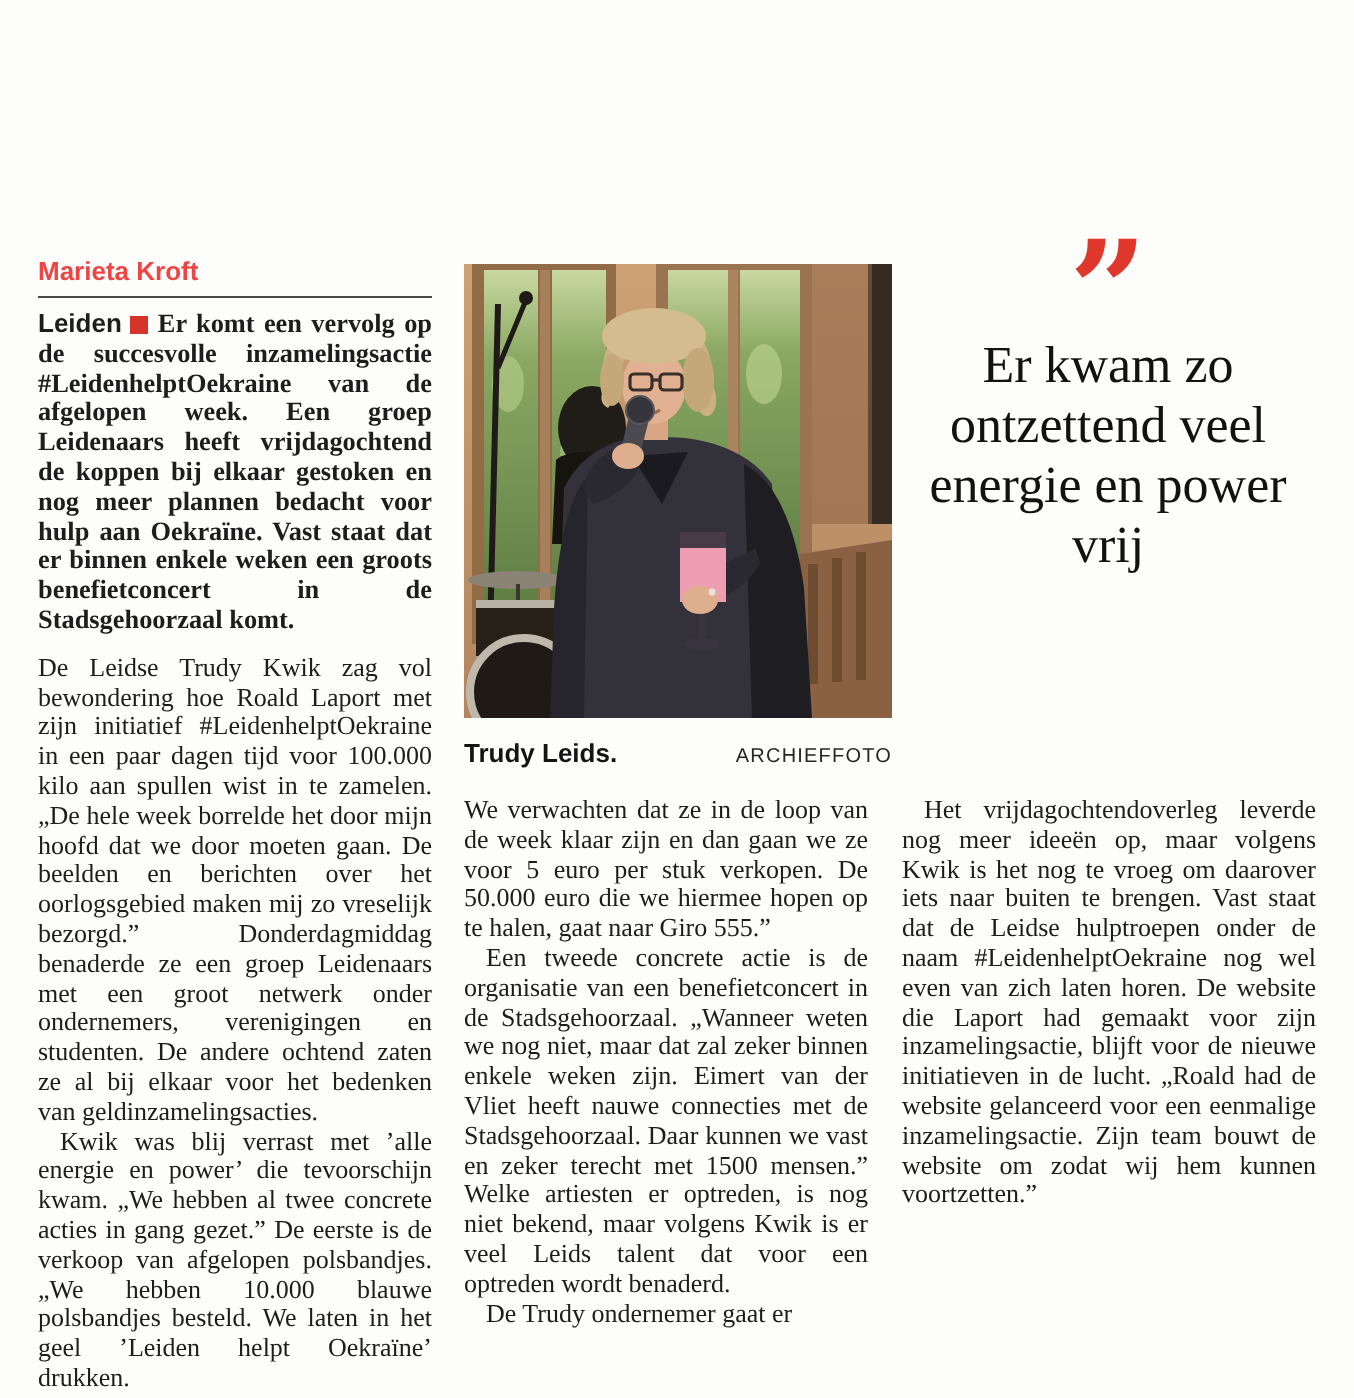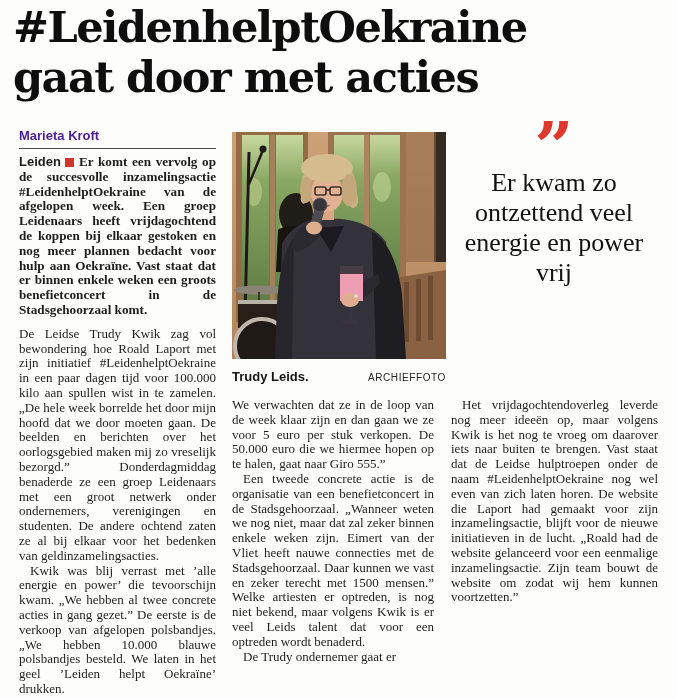--- a/index.html
+++ b/index.html
@@ -11,21 +11,21 @@
   
   .headline {
     position:absolute; left:13px; top:2px; width:658px;
     font-family:"DejaVu Serif", serif; font-weight:bold;
     font-size:43px; line-height:50px; letter-spacing:-1.5px; color:#0e0e0e;
   }
   
   .byline {
     position:absolute; left:19px; top:128px; width:197px;
     font-family:"Liberation Sans", sans-serif; font-weight:bold;
-    font-size:13px; color:#4c1d95;
+    font-size:13px; color:#ef4444;
     border-bottom:1.5px solid #4a4a4a; padding-bottom:5px;
   }
   
   .col {
     position:absolute; font-size:13px; line-height:14.8px;
     text-align:justify; color:#1d1d1d;
   }
   .col p { margin:0; }
   .col1 { left:19px;  top:155px; width:197px; }
   .col2 { left:232px; top:398px; width:202px; }
@@ -68,24 +68,20 @@
   .pq-text {
     display:block; margin-top:2px;
     font-size:26px; line-height:30px; color:#121212;
   }
 </style>
 </head>
 <body>
 
 <div class="page">
 
-  <h1 class="headline" style="margin:0;">
-    <div>#LeidenhelptOekraine</div>
-    <div>gaat door met acties</div>
-  </h1>
 
   <div class="byline">Marieta Kroft</div>
 
   <div class="col col1">
     <p class="lead"><span class="loc">Leiden</span><span class="sq"></span><span>Er komt een vervolg op de succesvolle inzamelingsactie #LeidenhelptOekraine van de afgelopen week. Een groep Leidenaars heeft vrijdagochtend de koppen bij elkaar gestoken en nog meer plannen bedacht voor hulp aan Oekraïne. Vast staat dat er binnen enkele weken een groots benefietconcert in de Stadsgehoorzaal komt.</span></p>
     <p class="para-gap">De Leidse Trudy Kwik zag vol bewondering hoe Roald Laport met zijn initiatief #LeidenhelptOekraine in een paar dagen tijd voor 100.000 kilo aan spullen wist in te zamelen. „De hele week borrelde het door mijn hoofd dat we door moeten gaan. De beelden en berichten over het oorlogsgebied maken mij zo vreselijk bezorgd.” Donderdagmiddag benaderde ze een groep Leidenaars met een groot netwerk onder ondernemers, verenigingen en studenten. De andere ochtend zaten ze al bij elkaar voor het bedenken van geldinzamelingsacties.</p>
     <p class="indent">Kwik was blij verrast met ’alle energie en power’ die tevoorschijn kwam. „We hebben al twee concrete acties in gang gezet.” De eerste is de verkoop van afgelopen polsbandjes. „We hebben 10.000 blauwe polsbandjes besteld. We laten in het geel ’Leiden helpt Oekraïne’ drukken.</p>
   </div>
 
   <figure class="photo" style="margin:0;">

